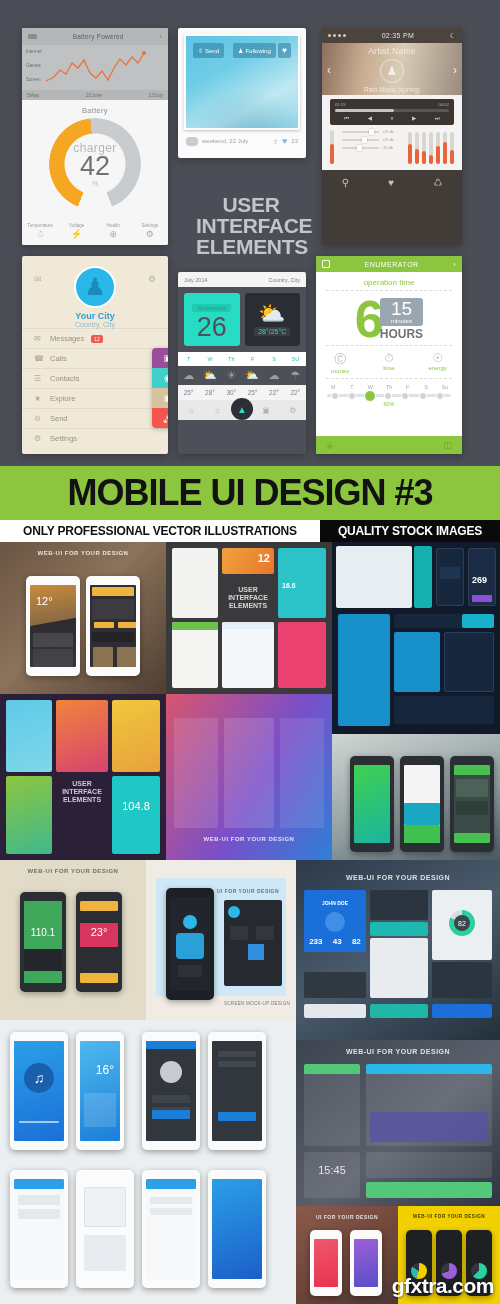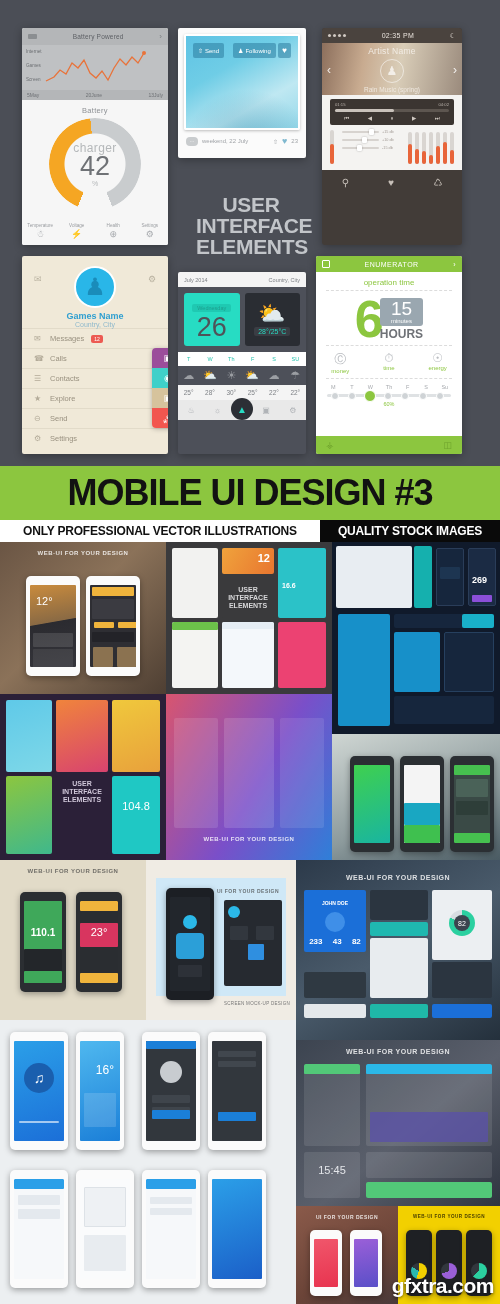--- a/index.html
+++ b/index.html
@@ -353,21 +353,21 @@
       <div>USER</div>
       <div>INTERFACE</div>
       <div>ELEMENTS</div>
     </div>
 
     <div class="card profile">
       <div class="pf-top">
         <div class="pf-ic l">✉</div>
         <div class="pf-ic r">⚙</div>
         <div class="pf-av">♟</div>
-        <div class="pf-nm">Games Name</div>
+        <div class="pf-nm">Your City</div>
         <div class="pf-loc">Country, City</div>
       </div>
       <div class="pf-item">
         <span class="pi">✉</span>
         <span>Messages</span>
         <span class="badge">12</span>
       </div>
       <div class="pf-item">
         <span class="pi">☎</span>
         <span>Calls</span>
@@ -618,21 +618,21 @@
           <div class="ln" style="left:2px;top:36px;right:2px;height:14px;background:#2e3e39"></div>
           <div class="ln" style="left:0;bottom:0;right:0;height:10px;background:#46c04f"></div>
         </div>
       </div>
     </div>
 
     <div class="thumb" style="left:0;top:318px;width:146px;height:160px;background:#e2dbc8">
       <div class="capt dark">WEB-UI FOR YOUR DESIGN</div>
       <div class="ph" style="left:20px;top:32px;width:46px;height:100px;background:#2b2e32">
         <div class="scr" style="background:#3fa85a">
-          <div style="position:absolute;left:0;right:0;top:26px;text-align:center;color:#fff;font-size:10px;font-weight:700">110.1</div>
+          <div style="position:absolute;left:0;right:0;top:26px;text-align:center;color:#fff;font-size:10px;font-weight:400">110.1</div>
           <div class="ln" style="left:0;top:48px;right:0;height:28px;background:#23262a"></div>
           <div class="ln" style="left:0;bottom:0;right:0;height:12px;background:#3fa85a"></div>
         </div>
       </div>
       <div class="ph" style="left:76px;top:32px;width:46px;height:100px;background:#2b2e32">
         <div class="scr" style="background:#2a2d31">
           <div class="ln" style="left:0;top:0;right:0;height:10px;background:#f0b43c"></div>
           <div class="ln" style="left:0;top:22px;right:0;height:24px;background:#d8355f"></div>
           <div style="position:absolute;left:0;right:0;top:25px;text-align:center;color:#fff;font-size:11px;font-weight:300">23°</div>
           <div class="ln" style="left:0;bottom:0;right:0;height:10px;background:#f0b43c"></div>

